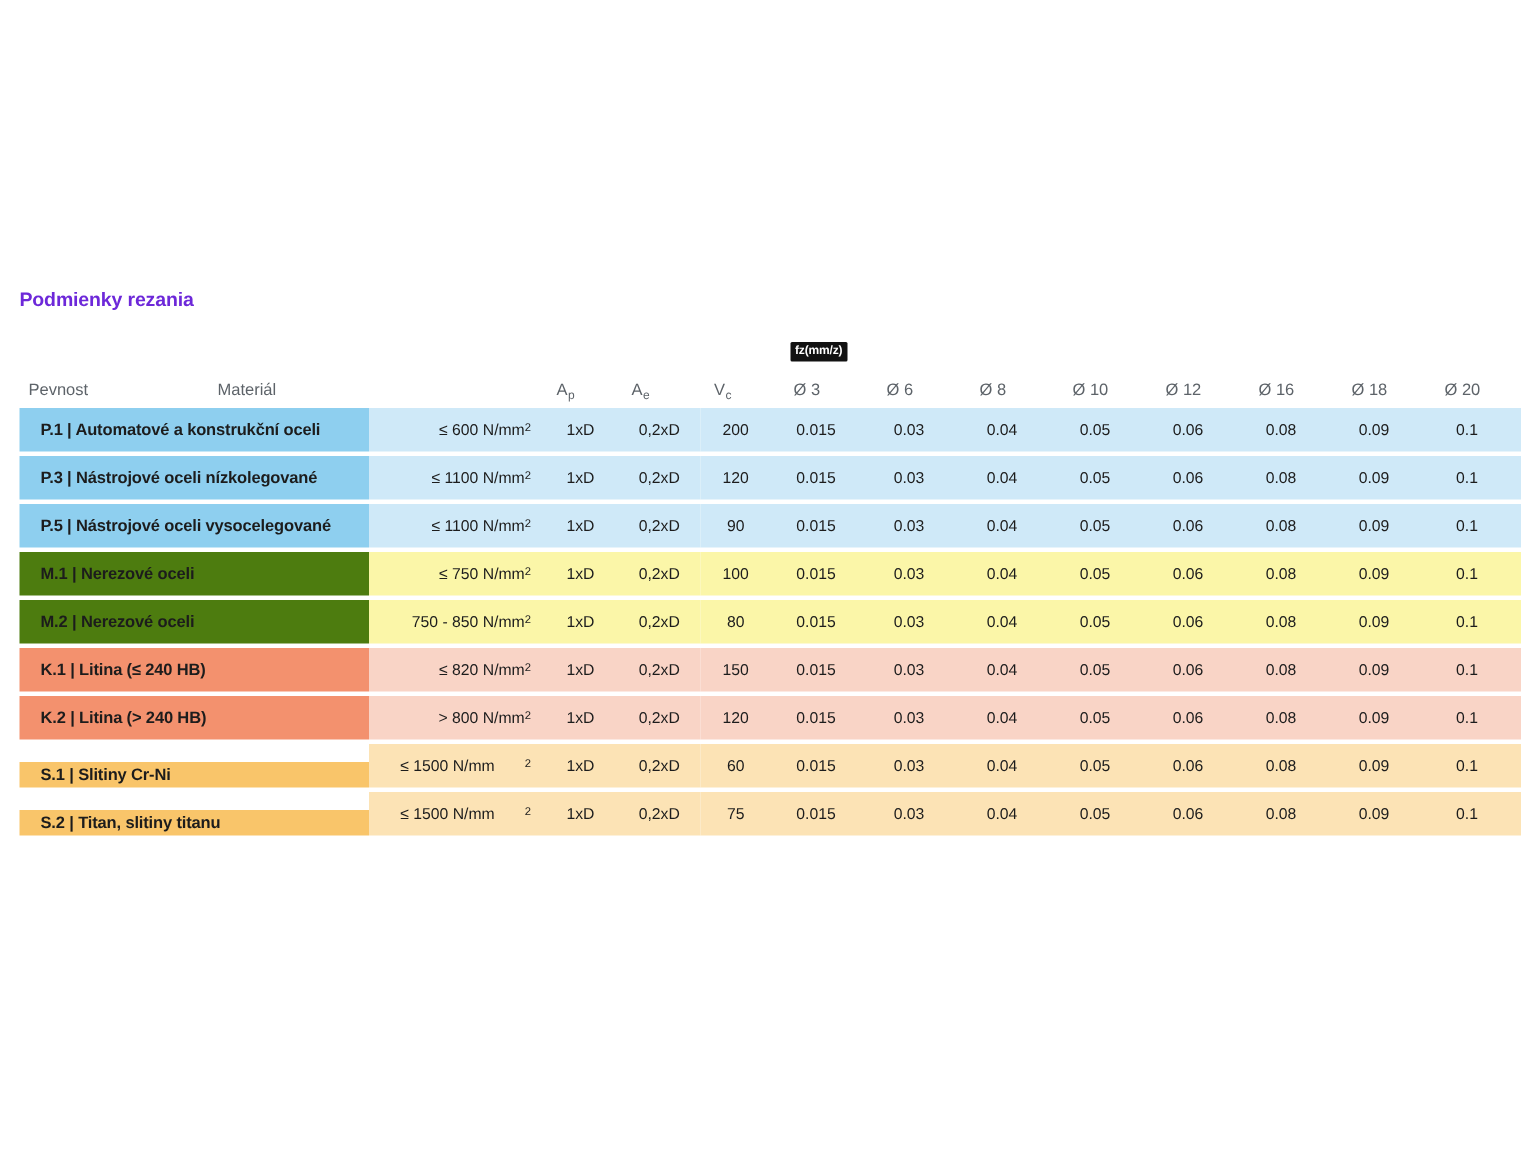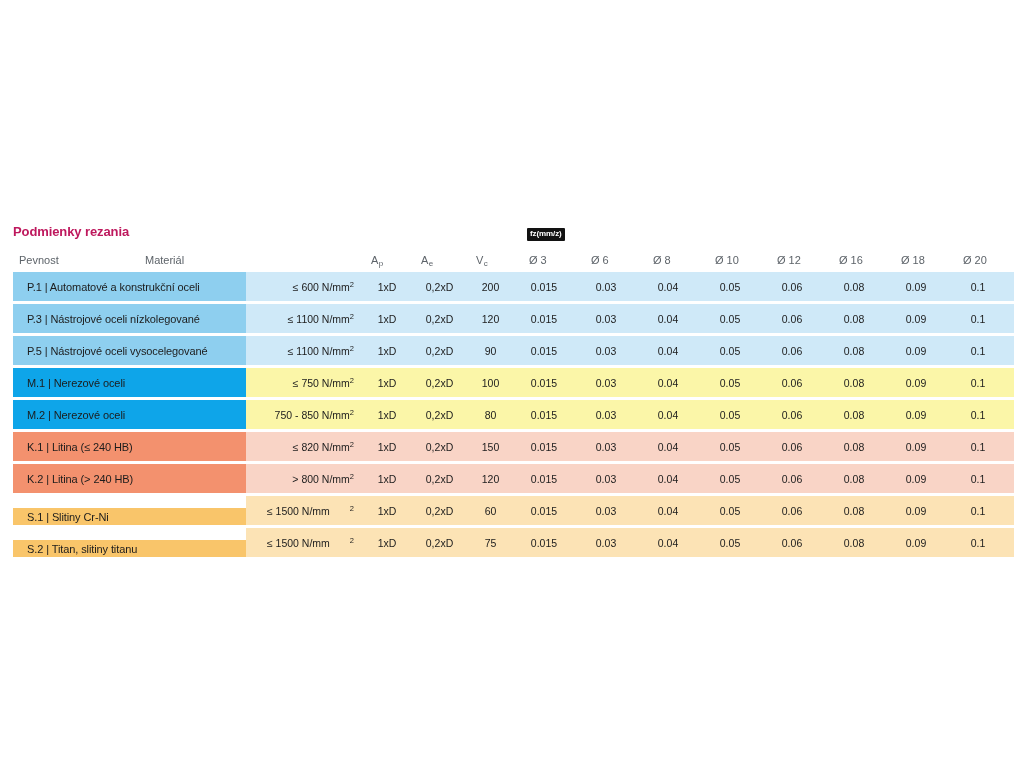--- a/index.html
+++ b/index.html
@@ -20,25 +20,25 @@
   #page {
     position: relative;
     width: 1024px;
     height: 768px;
   }
 
   
   .page-title {
     position: absolute;
     left: 13px;
-    top: 224px;
+    top: 192px;
     font-size: 13px;
     font-weight: bold;
     letter-spacing: -0.1px;
-    color: #be185d;
+    color: #6d28d9;
     white-space: nowrap;
   }
 
   
   .table-wrap {
     position: absolute;
     left: 13px;
     top: 240px;
     width: 1000px;
   }
@@ -115,21 +115,21 @@
     font-weight: bold;
     line-height: 1;
     padding: 2px 3px 3px 3px;
     letter-spacing: -0.1px;
     border-radius: 1px;
   }
 
   
   .t-body-row .c-material {
     padding-left: 14px;
-    font-weight: normal;
+    font-weight: bold;
     font-size: 11px;
     color: #1c1c1c;
     letter-spacing: -0.1px;
   }
   .t-body-row .c-pevnost {
     justify-content: flex-end;
     padding-right: 10px;
     font-size: 10.5px;
     color: #1c1c1c;
   }
@@ -150,21 +150,21 @@
     font-size: 7.5px;
     vertical-align: super;
     position: relative;
     top: -2.5px;
   }
 
   
   .grp-P .c-material { background: #8ecfef; }
   .grp-P .data-cell  { background: #cfe9f8; }
 
-  .grp-M .c-material { background: #0ea5e9; text-align: right; }
+  .grp-M .c-material { background: #4d7c0f; text-align: right; }
   .grp-M .data-cell  { background: #fbf6a8; }
 
   .grp-K .c-material { background: #f3916e; }
   .grp-K .data-cell  { background: #f9d4c6; }
 
   .grp-S .c-material { background: #f9c56a; margin-top: 12px; }
   .grp-S .data-cell  { background: #fce3b5; gap: 20px; }
 </style>
 </head>
 <body>

